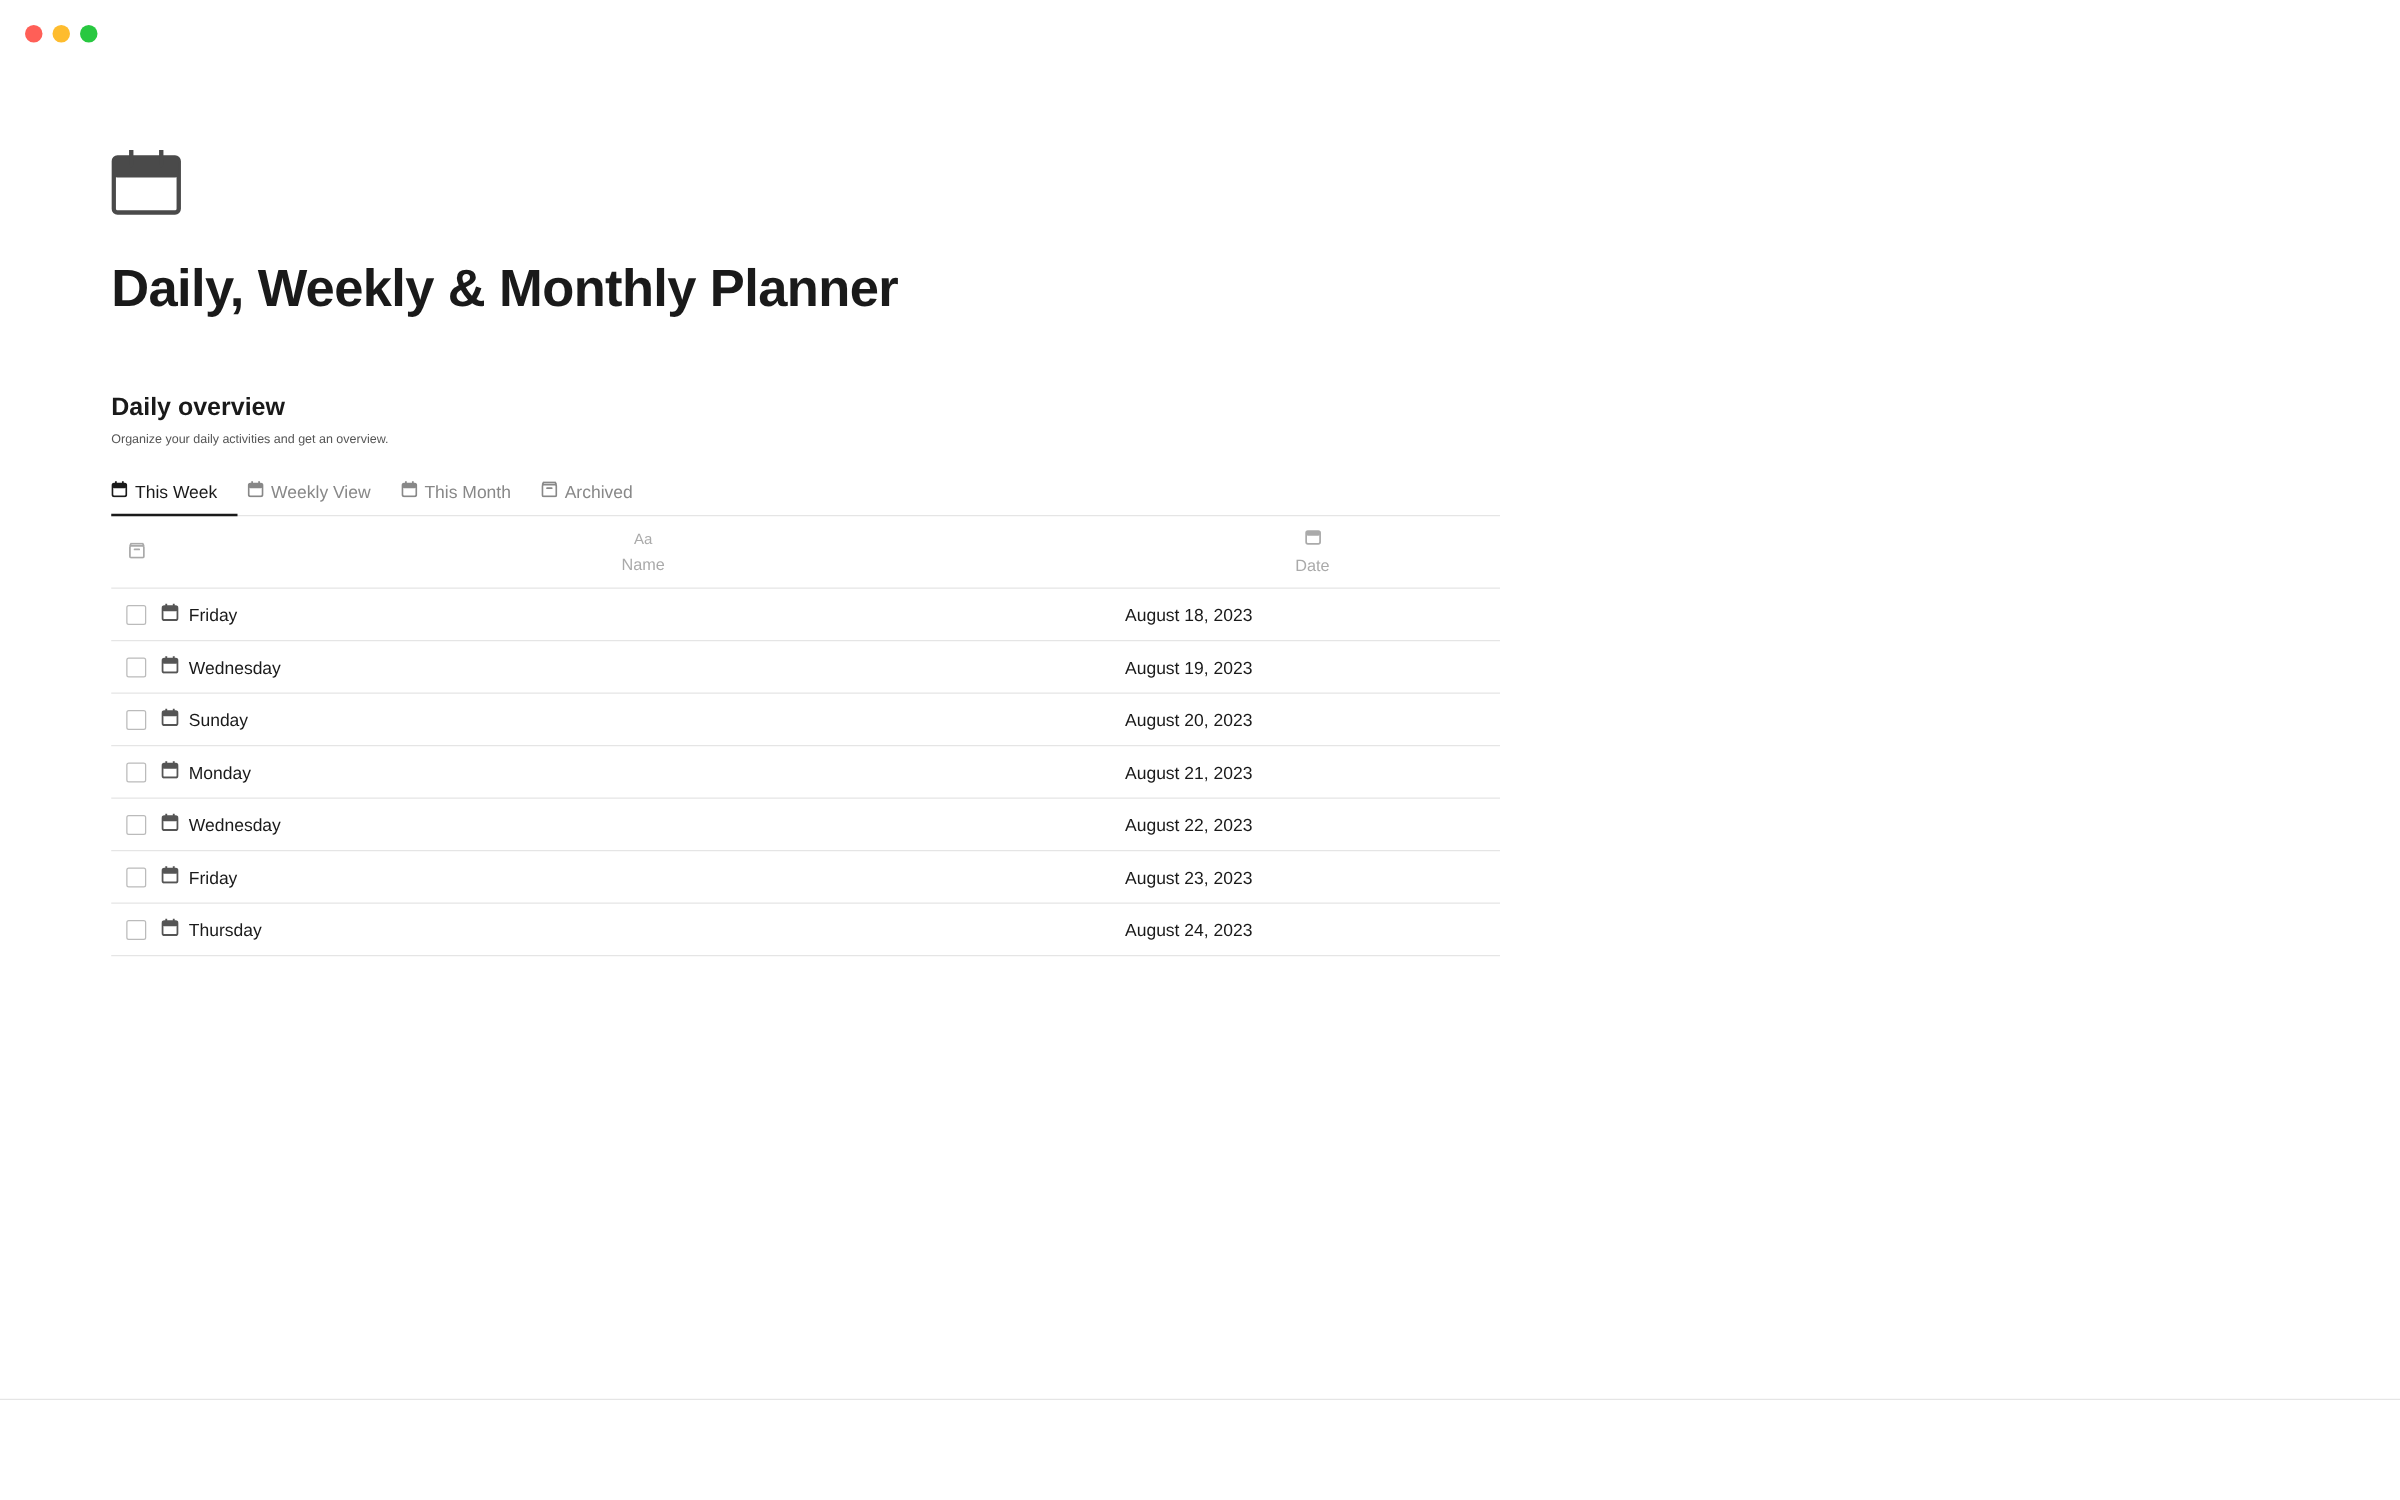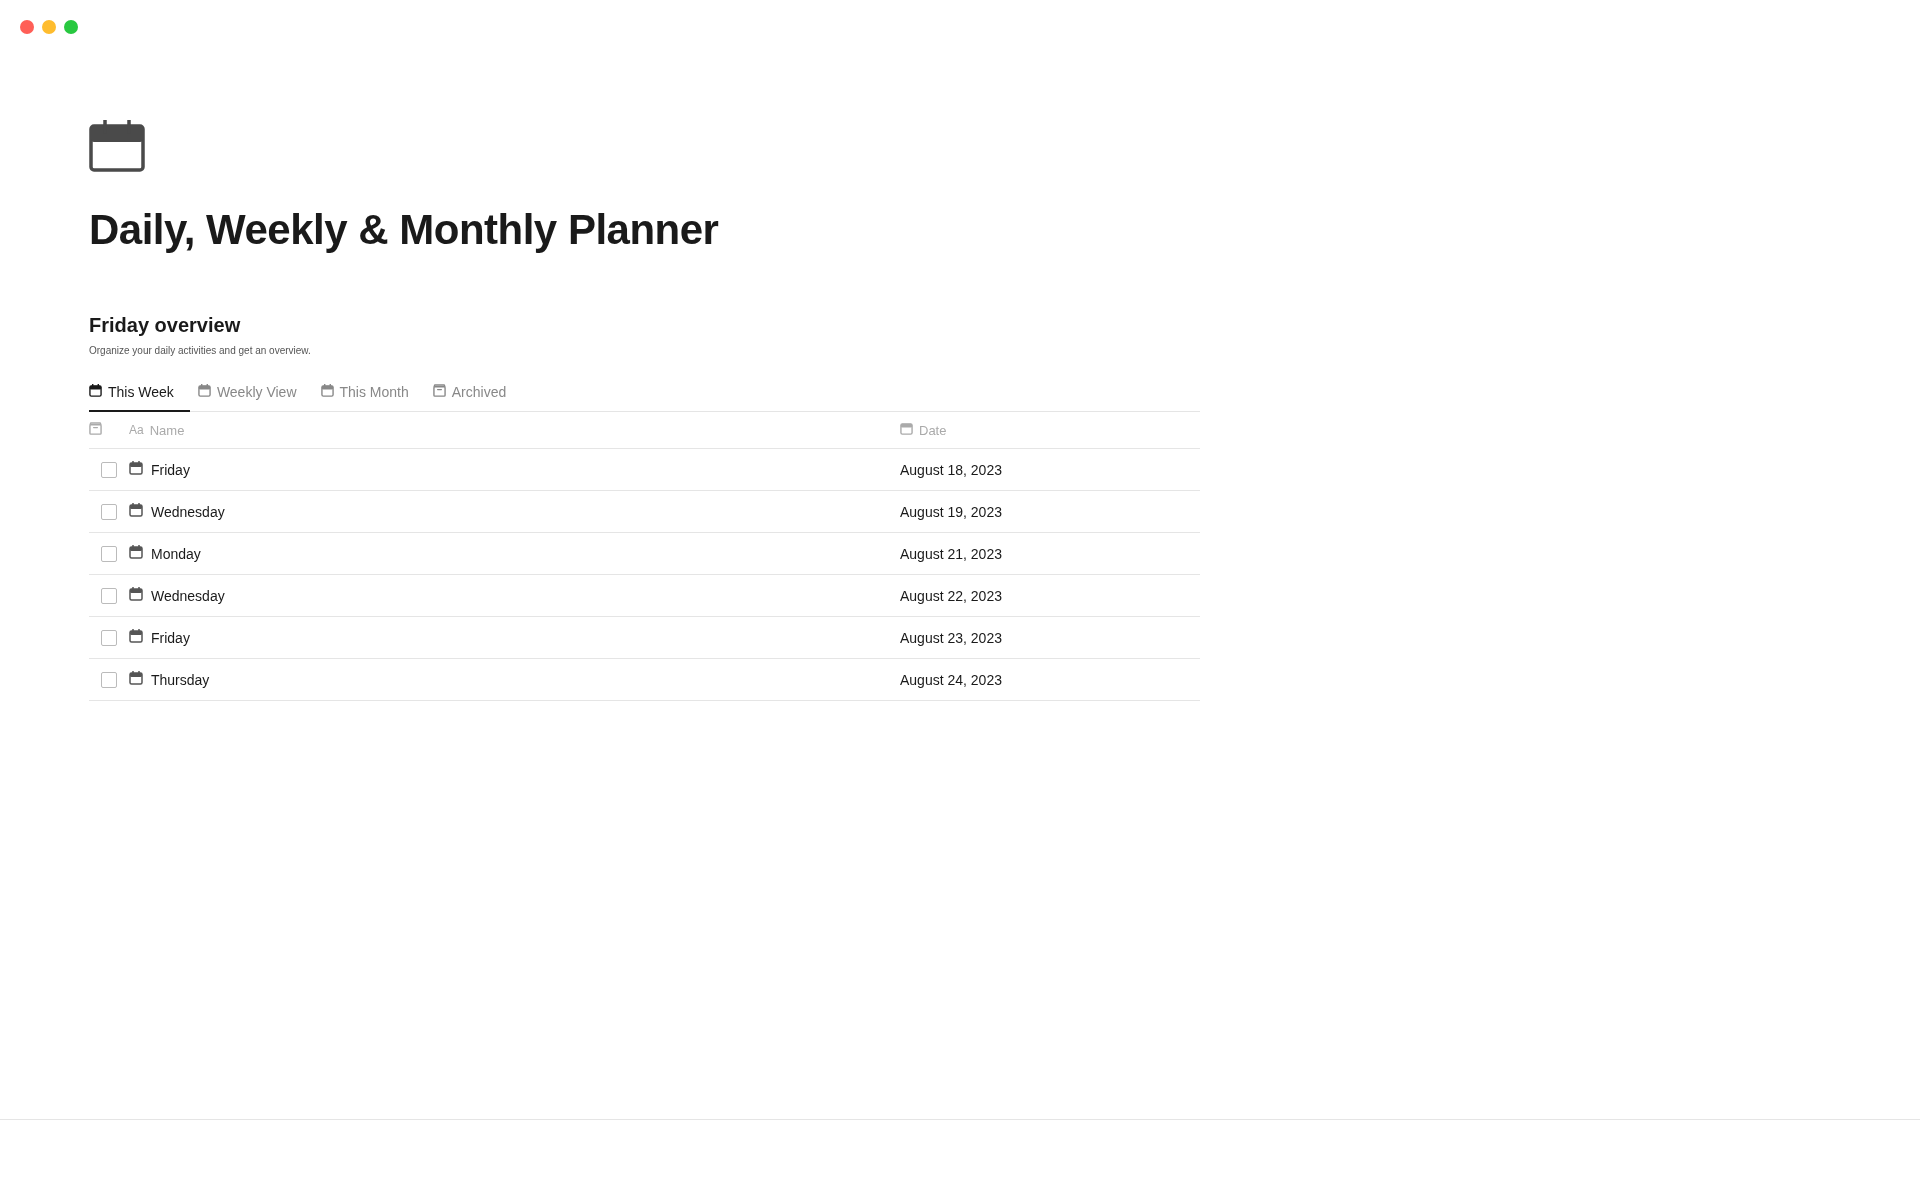--- a/index.html
+++ b/index.html
@@ -120,20 +120,21 @@
       border-bottom: 1px solid #e5e5e5;
       align-items: center;
     }
 
     .table-header-cell {
       display: flex;
       align-items: center;
       gap: 6px;
       font-size: 13px;
       color: #aaa;
+      flex-direction: column;
     }
 
     .table-row {
       display: grid;
       grid-template-columns: 40px 1fr 300px;
       padding: 0;
       border-bottom: 1px solid #e5e5e5;
       align-items: center;
       min-height: 42px;
     }
@@ -198,21 +199,21 @@
     <svg class="calendar-icon" viewBox="0 0 56 52" fill="none" xmlns="http://www.w3.org/2000/svg">
       <rect x="2" y="6" width="52" height="44" rx="3" stroke="#4a4a4a" stroke-width="3.5" fill="none"></rect>
       <rect x="2" y="6" width="52" height="16" rx="3" fill="#4a4a4a"></rect>
       <line x1="16" y1="0" x2="16" y2="12" stroke="#4a4a4a" stroke-width="3.5" stroke-linecap="round"></line>
       <line x1="40" y1="0" x2="40" y2="12" stroke="#4a4a4a" stroke-width="3.5" stroke-linecap="round"></line>
     </svg>
   </div>
 
   <h1 class="page-title">Daily, Weekly &amp; Monthly Planner</h1>
 
-  <h2 class="section-title">Friday overview</h2>
+  <h2 class="section-title">Daily overview</h2>
   <p class="section-description">Organize your daily activities and get an overview.</p>
 
   <div class="tabs">
     <div class="tab active">
       <span class="tab-icon">
         <svg width="13" height="13" viewBox="0 0 14 14" fill="none">
           <rect x="1" y="2" width="12" height="11" rx="1.5" stroke="#1a1a1a" stroke-width="1.5" fill="none"></rect>
           <rect x="1" y="2" width="12" height="4" rx="1.5" fill="#1a1a1a"></rect>
           <line x1="4" y1="0" x2="4" y2="4" stroke="#1a1a1a" stroke-width="1.5" stroke-linecap="round"></line>
           <line x1="10" y1="0" x2="10" y2="4" stroke="#1a1a1a" stroke-width="1.5" stroke-linecap="round"></line>
@@ -322,20 +323,37 @@
       </div>
       <div class="row-name">
         <span class="row-icon">
           <svg width="14" height="14" viewBox="0 0 14 14" fill="none">
             <rect x="1" y="2" width="12" height="11" rx="1.5" stroke="#555" stroke-width="1.5" fill="none"></rect>
             <rect x="1" y="2" width="12" height="4" rx="1.5" fill="#555"></rect>
             <line x1="4" y1="0" x2="4" y2="4" stroke="#555" stroke-width="1.5" stroke-linecap="round"></line>
             <line x1="10" y1="0" x2="10" y2="4" stroke="#555" stroke-width="1.5" stroke-linecap="round"></line>
           </svg>
         </span>
+        <span>Sunday</span>
+      </div>
+      <div class="row-date">August 20, 2023</div>
+    </div>
+        <div class="table-row">
+      <div class="row-checkbox">
+        <div class="checkbox"></div>
+      </div>
+      <div class="row-name">
+        <span class="row-icon">
+          <svg width="14" height="14" viewBox="0 0 14 14" fill="none">
+            <rect x="1" y="2" width="12" height="11" rx="1.5" stroke="#555" stroke-width="1.5" fill="none"></rect>
+            <rect x="1" y="2" width="12" height="4" rx="1.5" fill="#555"></rect>
+            <line x1="4" y1="0" x2="4" y2="4" stroke="#555" stroke-width="1.5" stroke-linecap="round"></line>
+            <line x1="10" y1="0" x2="10" y2="4" stroke="#555" stroke-width="1.5" stroke-linecap="round"></line>
+          </svg>
+        </span>
         <span>Monday</span>
       </div>
       <div class="row-date">August 21, 2023</div>
     </div>
         <div class="table-row">
       <div class="row-checkbox">
         <div class="checkbox"></div>
       </div>
       <div class="row-name">
         <span class="row-icon">

